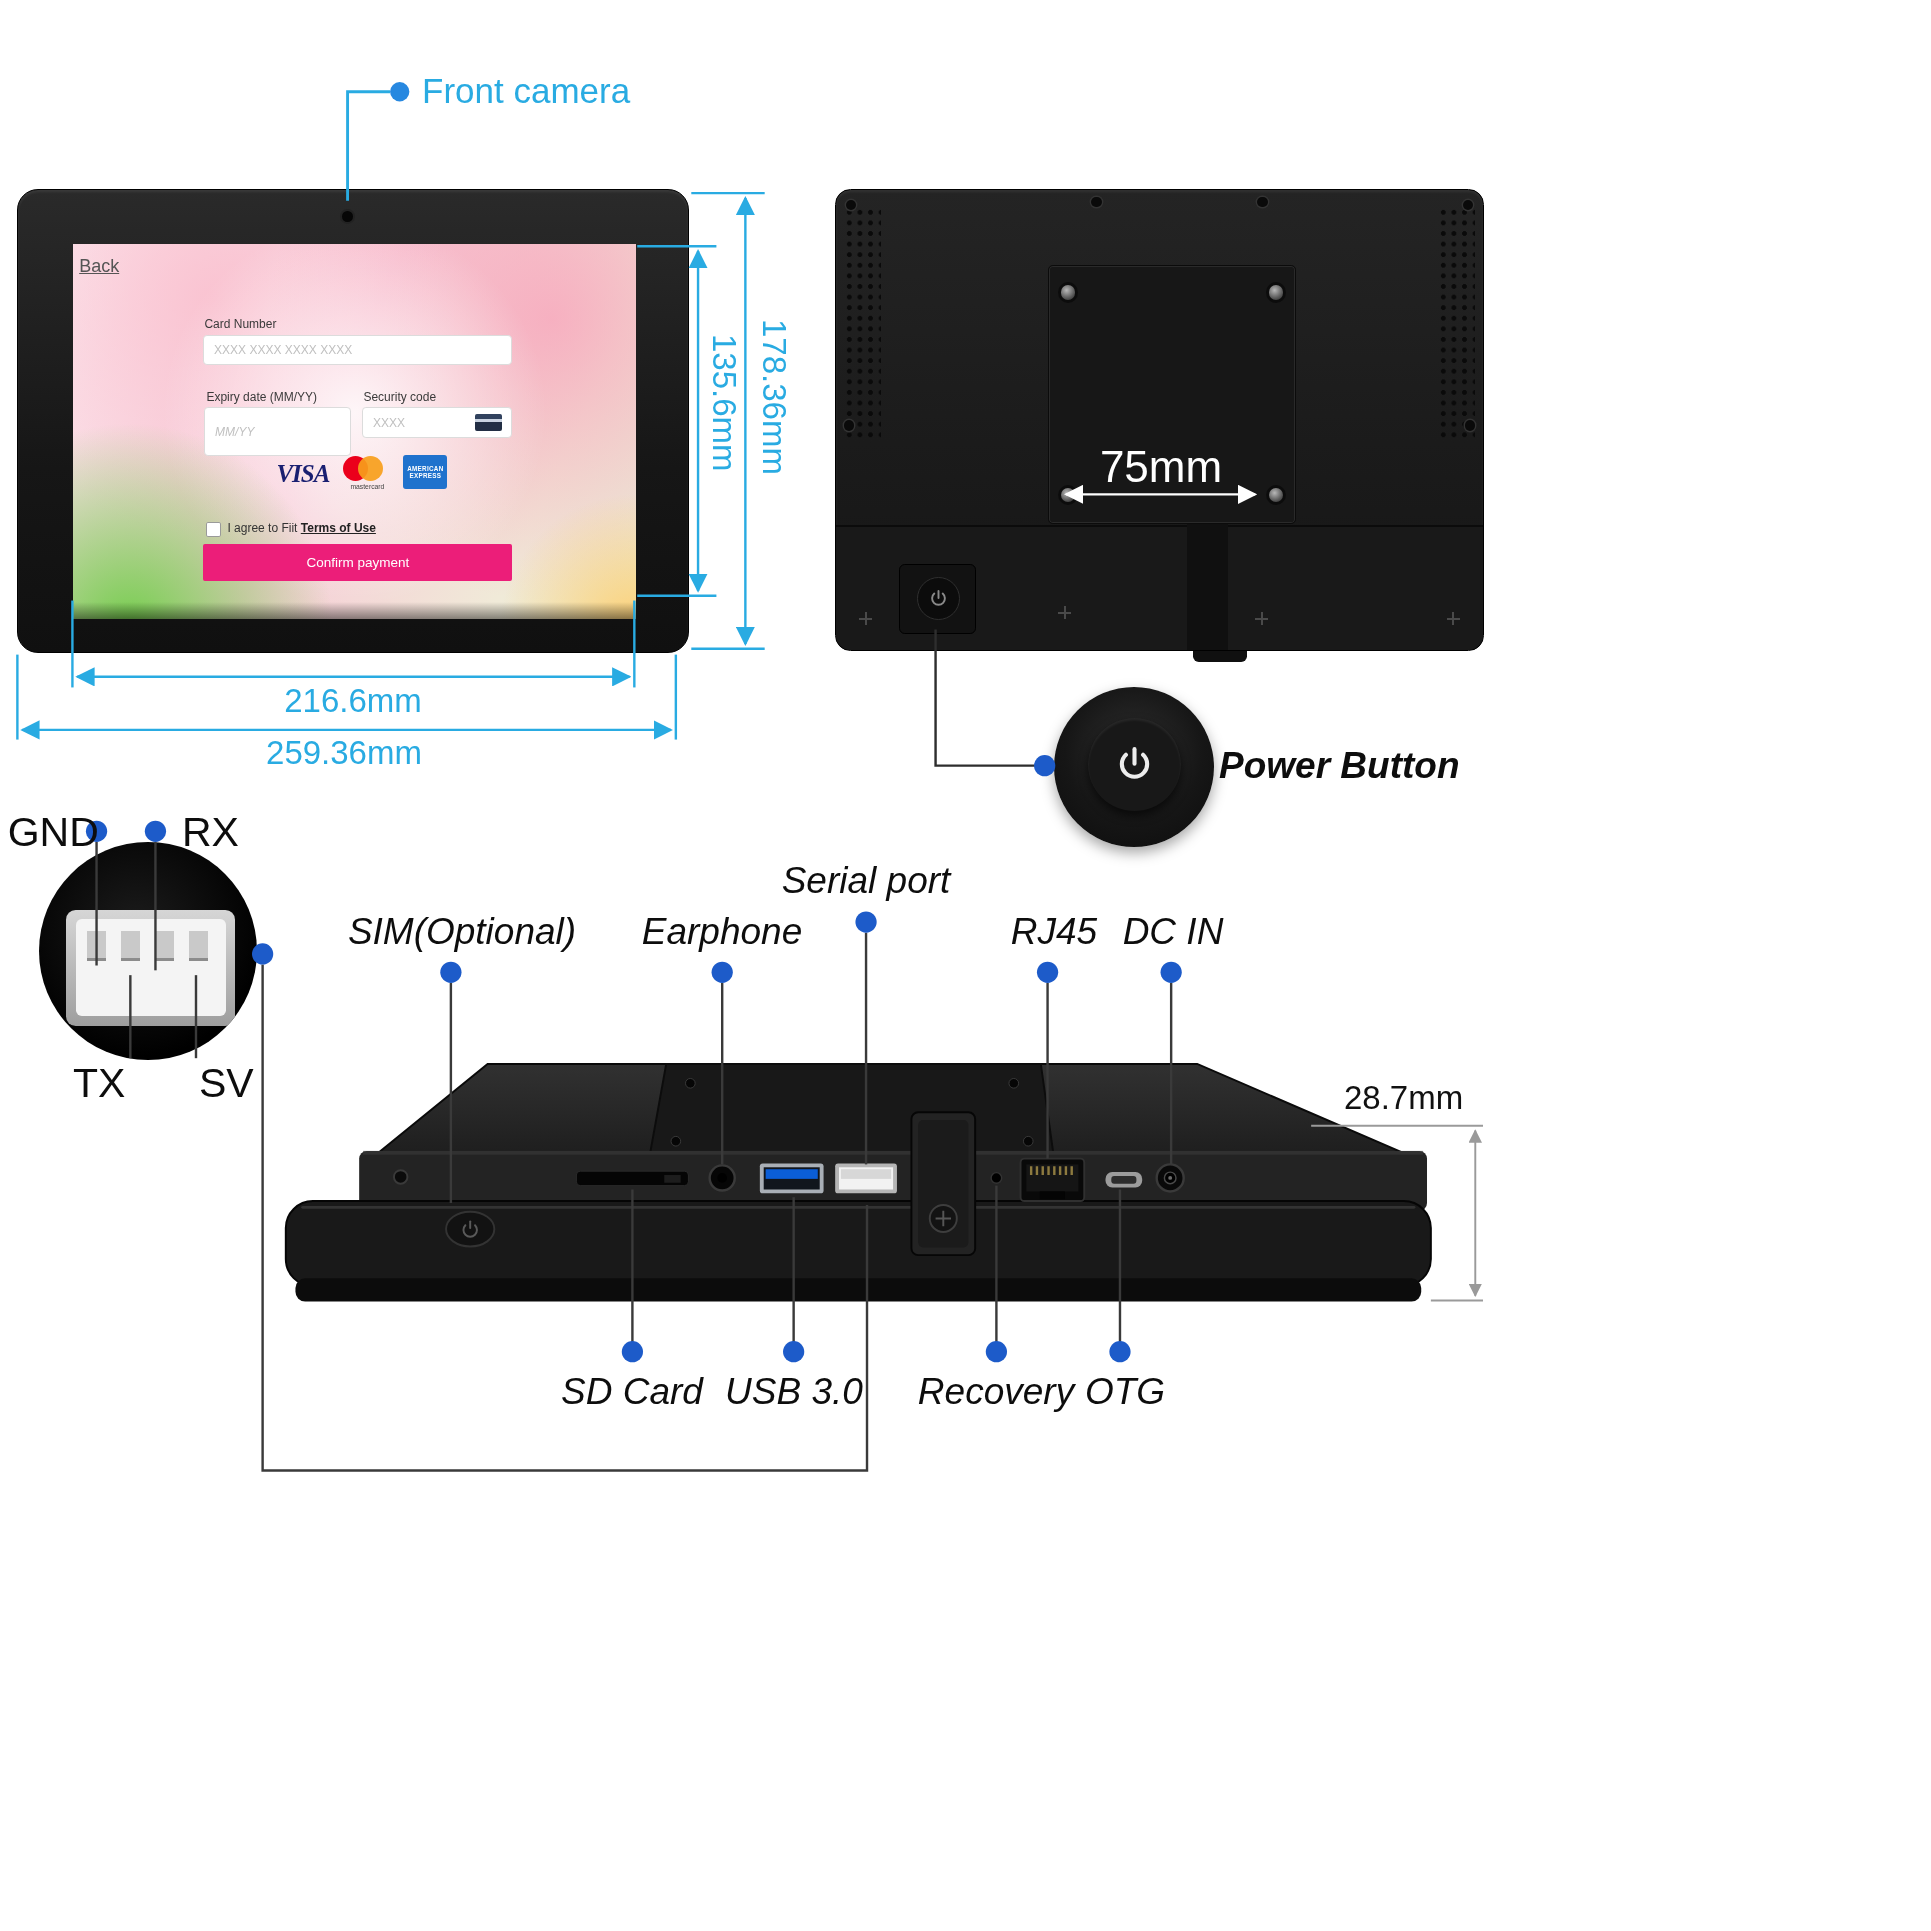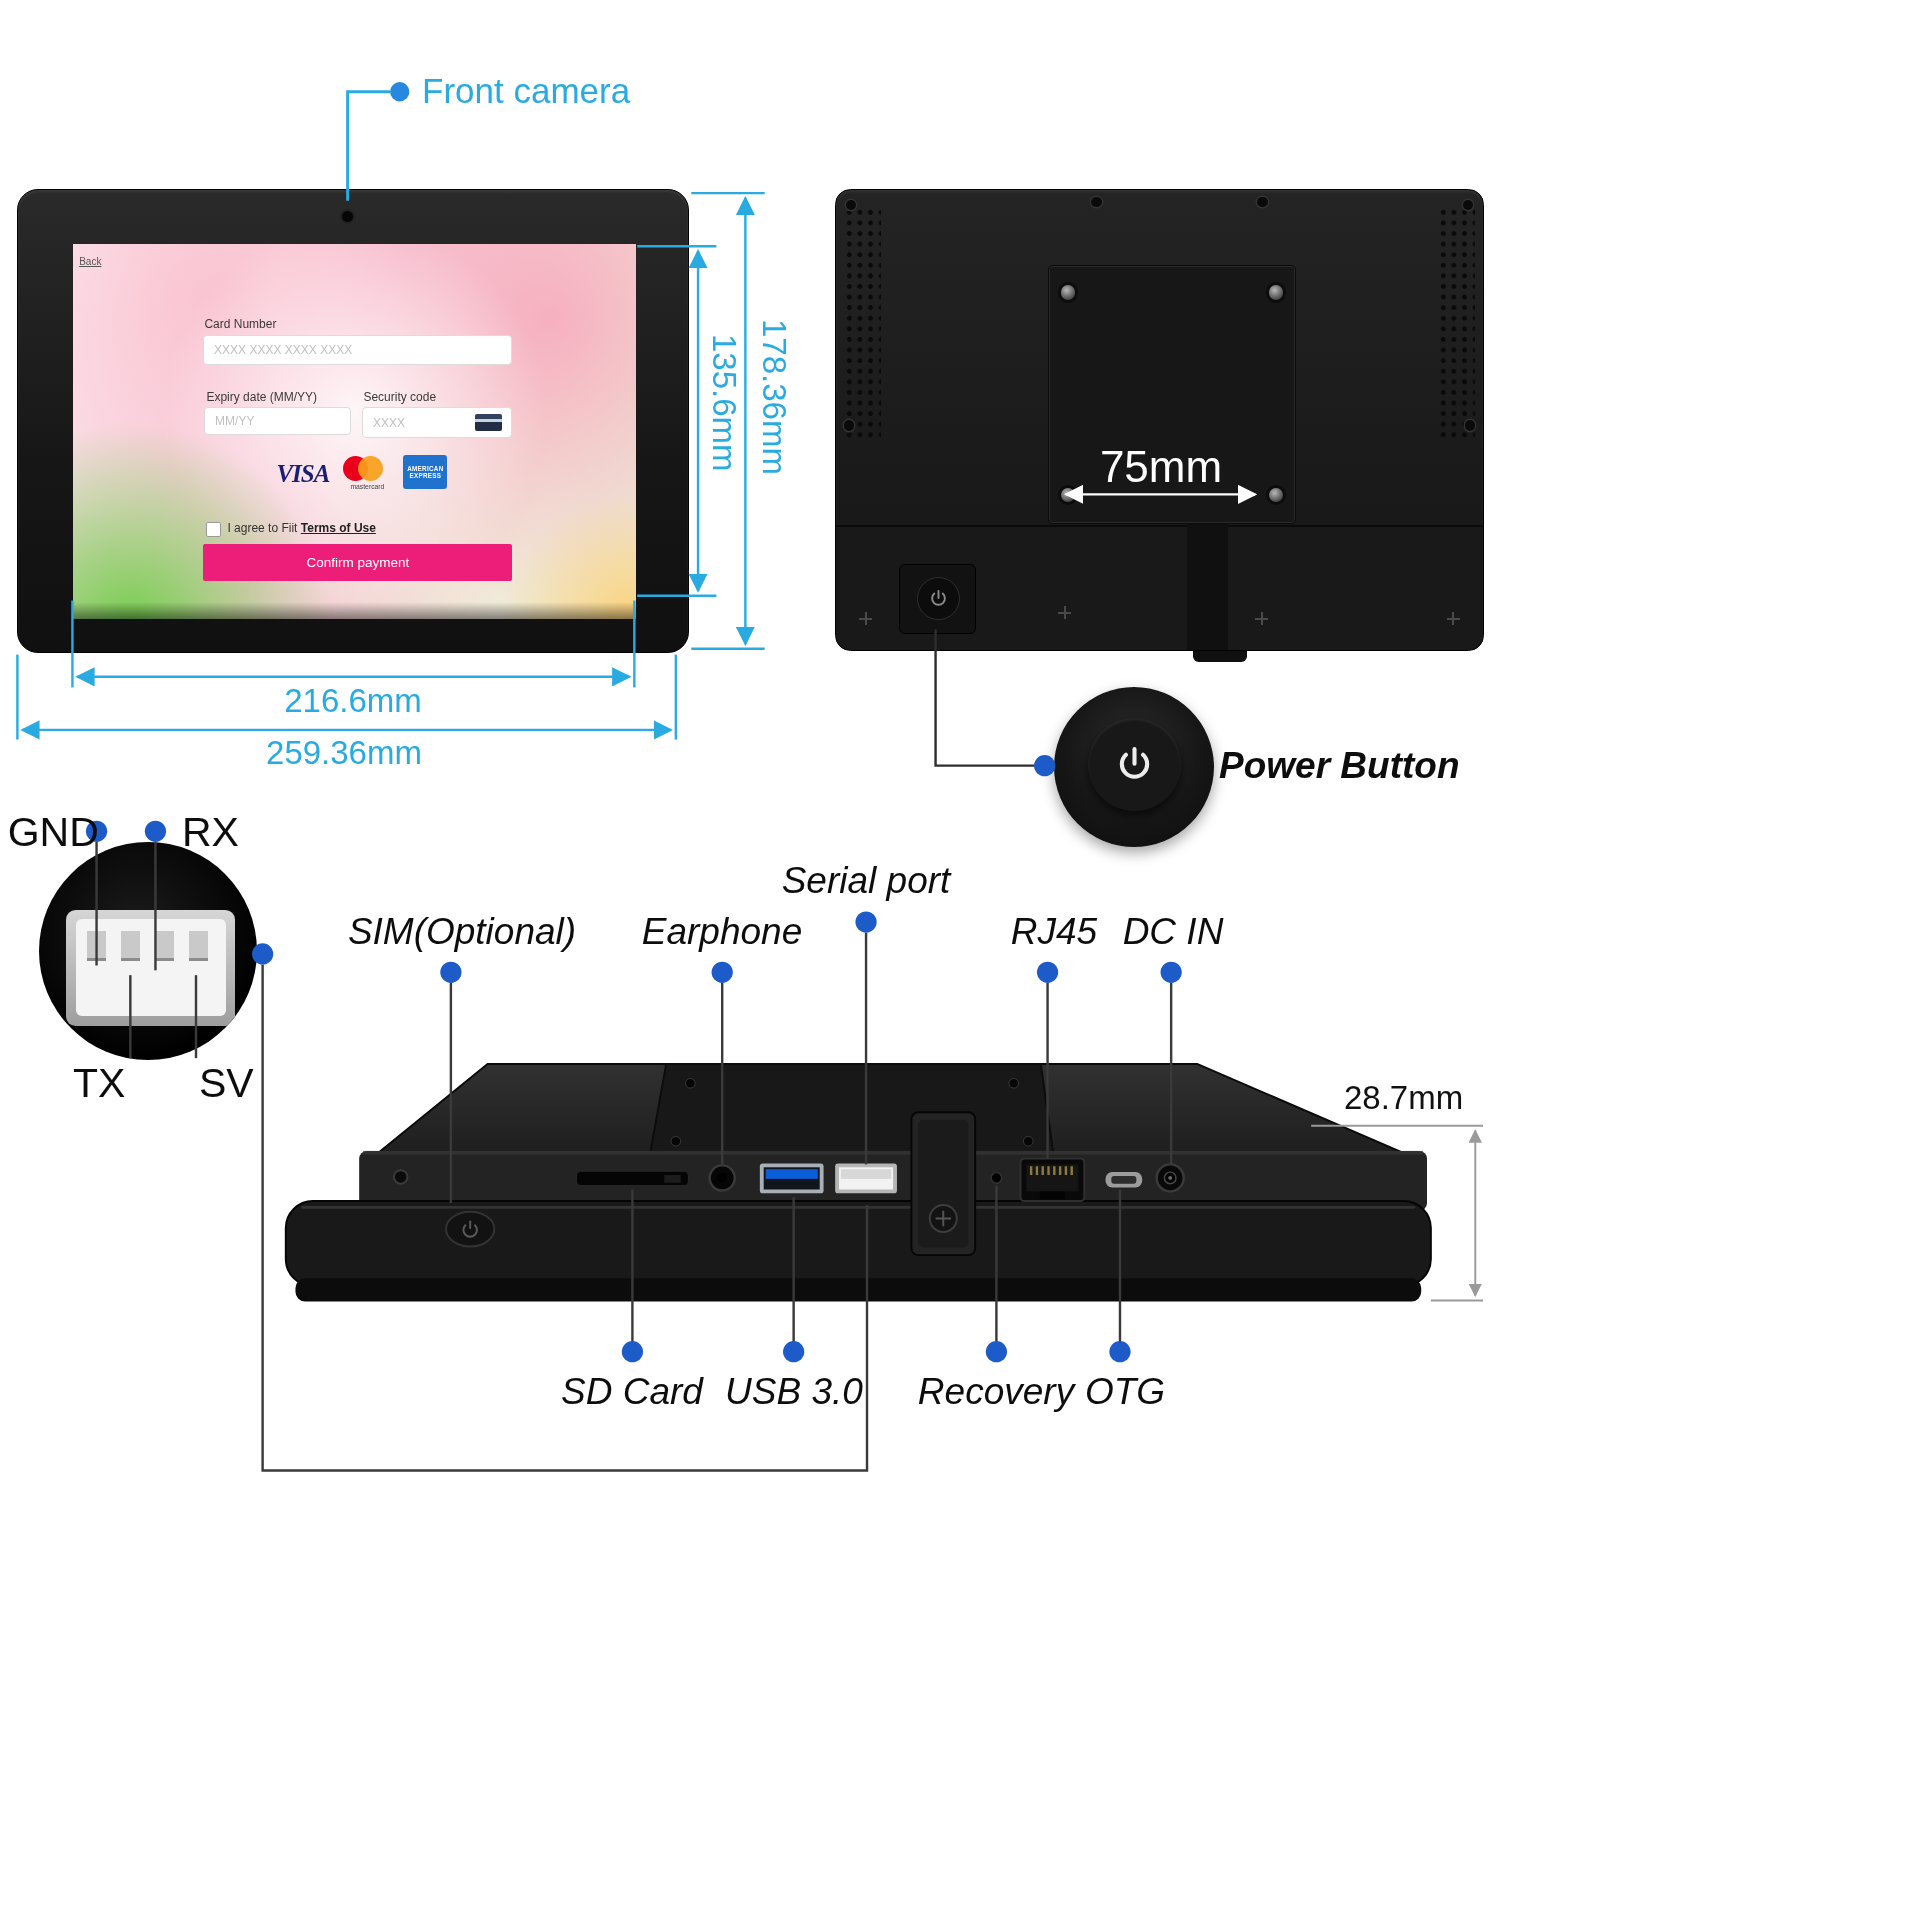--- a/index.html
+++ b/index.html
@@ -25,21 +25,21 @@
   .front-camera{position:absolute;left:324px;top:21px;width:10.6px;height:10.6px;border-radius:50%;
     background:#060606;box-shadow:0 0 0 1.9px #222;}
   .front-screen{position:absolute;left:55px;top:54px;width:563px;height:375px;overflow:hidden;
     background:
       radial-gradient(circle at 10% 102%, rgba(110,205,70,.95) 0%, rgba(110,205,70,0) 32%),
       radial-gradient(circle at 100% 103%, rgba(255,205,110,.95) 0%, rgba(255,205,110,0) 20%),
       radial-gradient(circle at 50% 45%, rgba(255,255,255,.85) 0%, rgba(255,255,255,0) 55%),
       radial-gradient(circle at 85% 20%, rgba(248,160,185,.75) 0%, rgba(248,160,185,0) 50%),
       radial-gradient(circle at 25% 15%, rgba(250,190,205,.8) 0%, rgba(250,190,205,0) 45%),
       linear-gradient(115deg,#fce8ee 0%,#f7c9d6 45%,#f0ead8 80%,#e8f0d8 100%);}
-  .scr-back{position:absolute;left:5.8px;top:11.6px;font-size:10px;color:#555;text-decoration:underline;}
+  .scr-back{position:absolute;left:5.8px;top:11.6px;font-size:18px;color:#555;text-decoration:underline;}
   .scr-title{position:absolute;left:0;top:5.8px;width:100%;text-align:center;
     font-family:"Liberation Serif",serif;font-weight:bold;font-size:30px;color:#151515;letter-spacing:0.5px;}
   .scr-label{position:absolute;font-size:12px;color:#3a3a3a;}
   .scr-input{position:absolute;background:#fff;border:1px solid #dcdcdc;border-radius:3.9px;
     display:flex;align-items:center;padding:0 9.7px;box-sizing:border-box;}
   .scr-input span{color:#c0c0c0;font-size:12px;}
   .card-icon{margin-left:auto;width:27px;height:17.4px;border-radius:1.9px;
     background:linear-gradient(180deg,#31425e 0 30%,#c9d2e0 30% 45%,#222e44 45% 100%);}
   .visa{position:absolute;font-family:"Liberation Serif",serif;font-style:italic;font-weight:bold;
     color:#1a1f71;font-size:25px;letter-spacing:-1px;}
@@ -115,21 +115,21 @@
     <div class="front-screen">
       <div class="scr-back">Back</div>
 
       <div class="scr-label" style="left:131px;top:73px;">Card Number</div>
       <div class="scr-input" style="left:130px;top:91px;width:309px;height:30px;">
         <span>XXXX XXXX XXXX XXXX</span>
       </div>
 
       <div class="scr-label" style="left:133px;top:146px;">Expiry date (MM/YY)</div>
       <div class="scr-label" style="left:290px;top:146px;">Security code</div>
-      <div class="scr-input" style="left:131px;top:163px;width:147px;height:28px;">
+      <div class="scr-input" style="left:131px;top:163px;width:147px;height:49px;font-style:italic;">
         <span>MM/YY</span>
       </div>
       <div class="scr-input" style="left:289px;top:163px;width:150px;height:31px;">
         <span>XXXX</span>
         <span class="card-icon"></span>
       </div>
 
       <div class="visa" style="left:203px;top:216px;">VISA</div>
       <div class="mc" style="left:270px;top:212px;">
         <span class="mc-c mc-red"></span>

